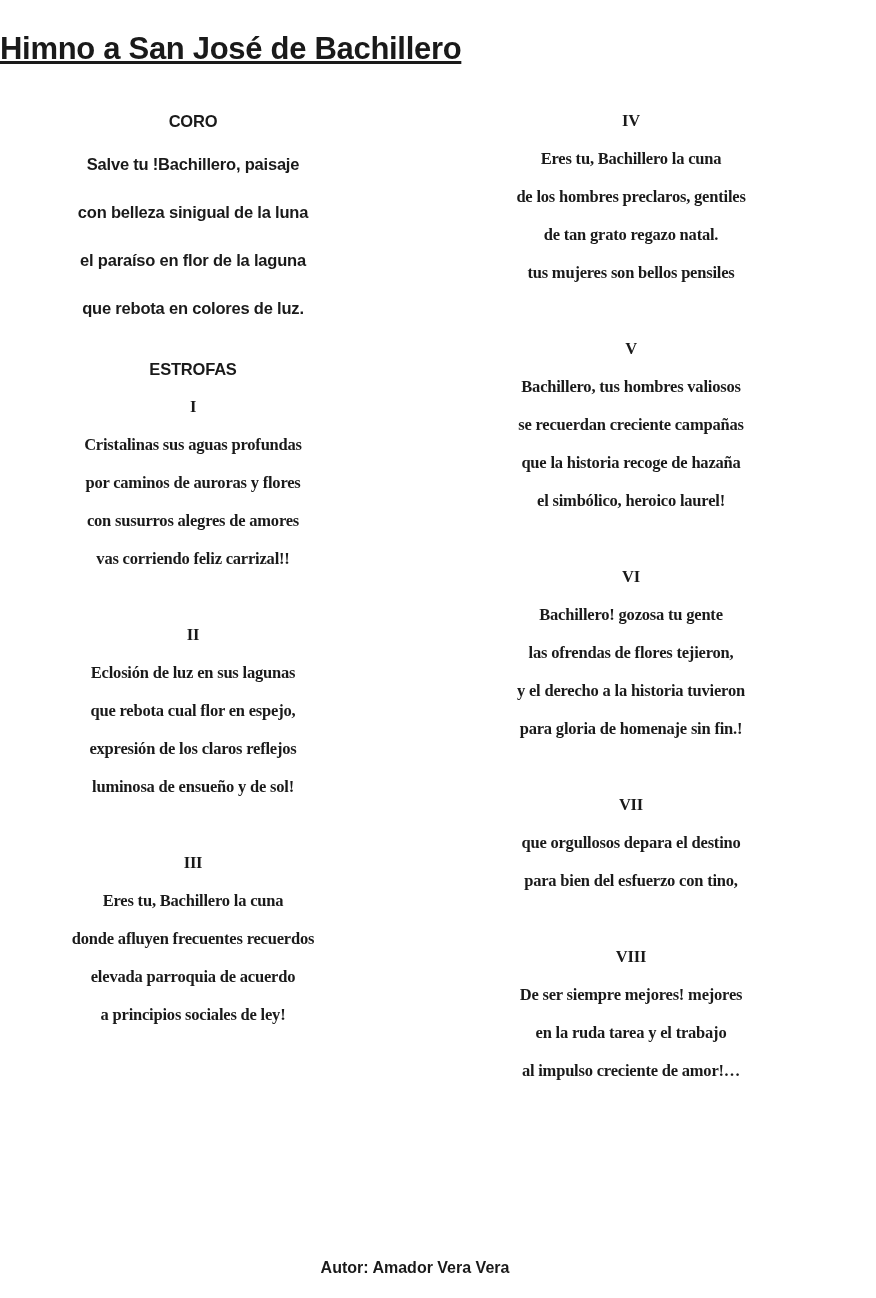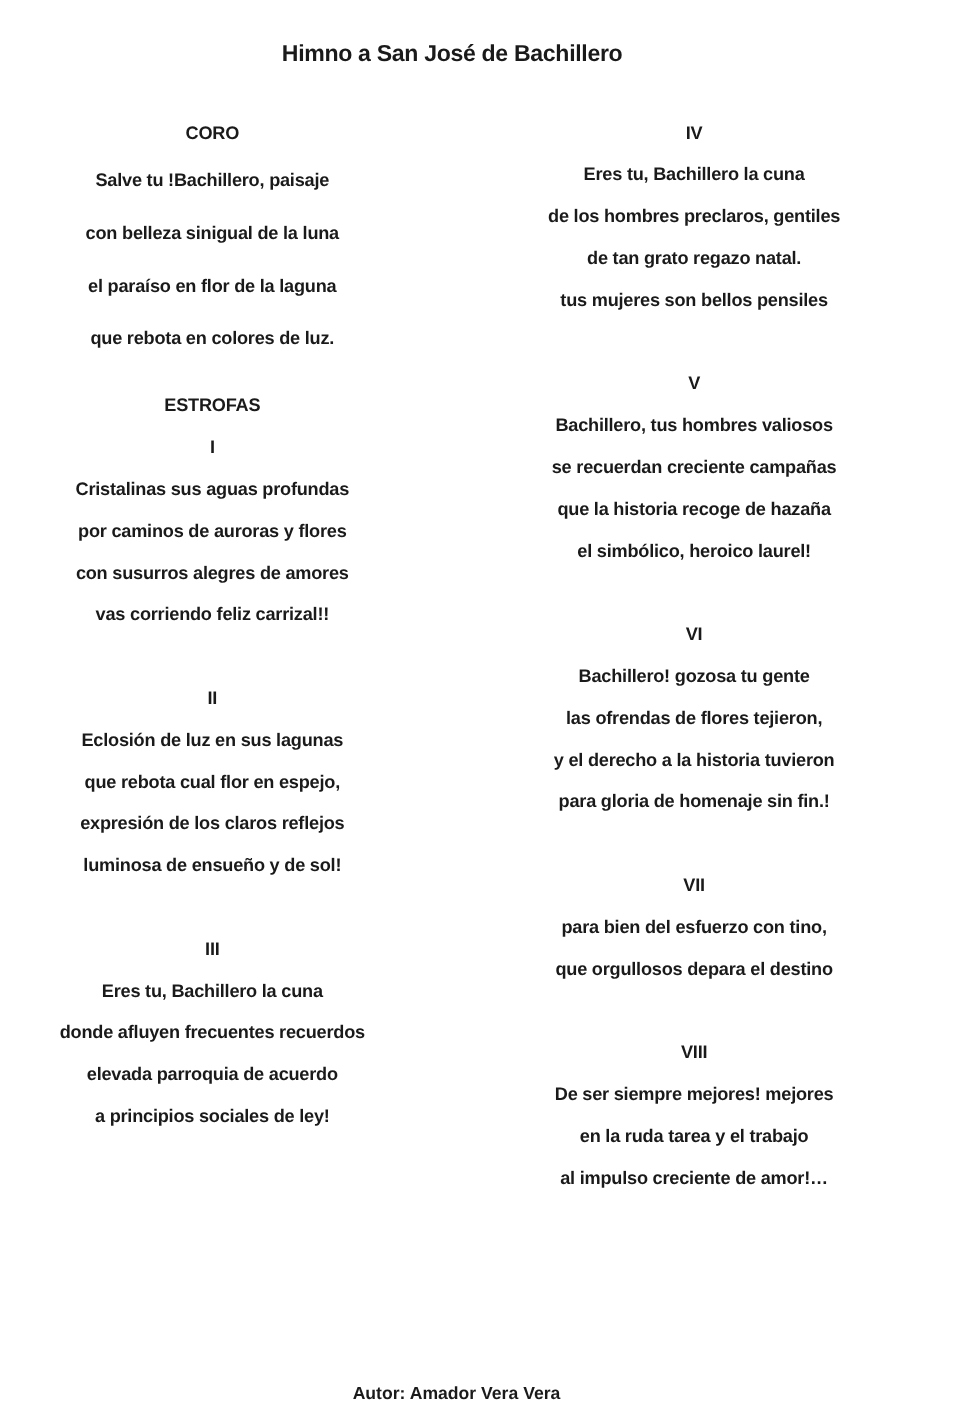--- a/index.html
+++ b/index.html
@@ -7,42 +7,43 @@
     width: 876px; height: 1298px;
     background: #ffffff;
     color: #1a1a1a;
     font-family: "Liberation Sans", sans-serif;
     font-weight: bold;
     position: relative;
     overflow: hidden;
   }
   .title {
     margin: 28px 54px 0 0;
-    text-align: center;
-    font-size: 21px;
+    text-align: left;
+    font-size: 31px;
     line-height: 42px;
     letter-spacing: -0.3px;
+    text-decoration: underline;
   }
   .columns {
     display: flex;
     position: relative;
     left: -26px;
     margin-top: 32px;
   }
   .col { width: 438px; flex: 0 0 438px; }
   .line, .heading {
     font-size: 16.5px;
     line-height: 38px;
     text-align: center;
     letter-spacing: -0.2px;
     white-space: nowrap;
   }
   .coro .line { line-height: 48px; }
   .estrofas-heading { margin-top: 18px; }
-  .stanza { margin-top: 38px; }
+  .stanza { margin-top: 38px; font-family: Liberation Serif, serif; }
   .stanza.first { margin-top: 0; }
   .footer {
     position: absolute;
     top: 1248px; left: 0;
     width: 830px;
     text-align: center;
     font-size: 16px;
     line-height: 40px;
   }
 </style>
@@ -112,22 +113,22 @@
     <div class="stanza">
       <div class="heading">VI</div>
       <div class="line">Bachillero! gozosa tu gente</div>
       <div class="line">las ofrendas de flores tejieron,</div>
       <div class="line">y el derecho a la historia tuvieron</div>
       <div class="line">para gloria de homenaje sin fin.!</div>
     </div>
 
     <div class="stanza">
       <div class="heading">VII</div>
+      <div class="line">que orgullosos depara el destino</div>
       <div class="line">para bien del esfuerzo con tino,</div>
-      <div class="line">que orgullosos depara el destino</div>
     </div>
 
     <div class="stanza">
       <div class="heading">VIII</div>
       <div class="line">De ser siempre mejores! mejores</div>
       <div class="line">en la ruda tarea y el trabajo</div>
       <div class="line">al impulso creciente de amor!…</div>
     </div>
 
   </div>

